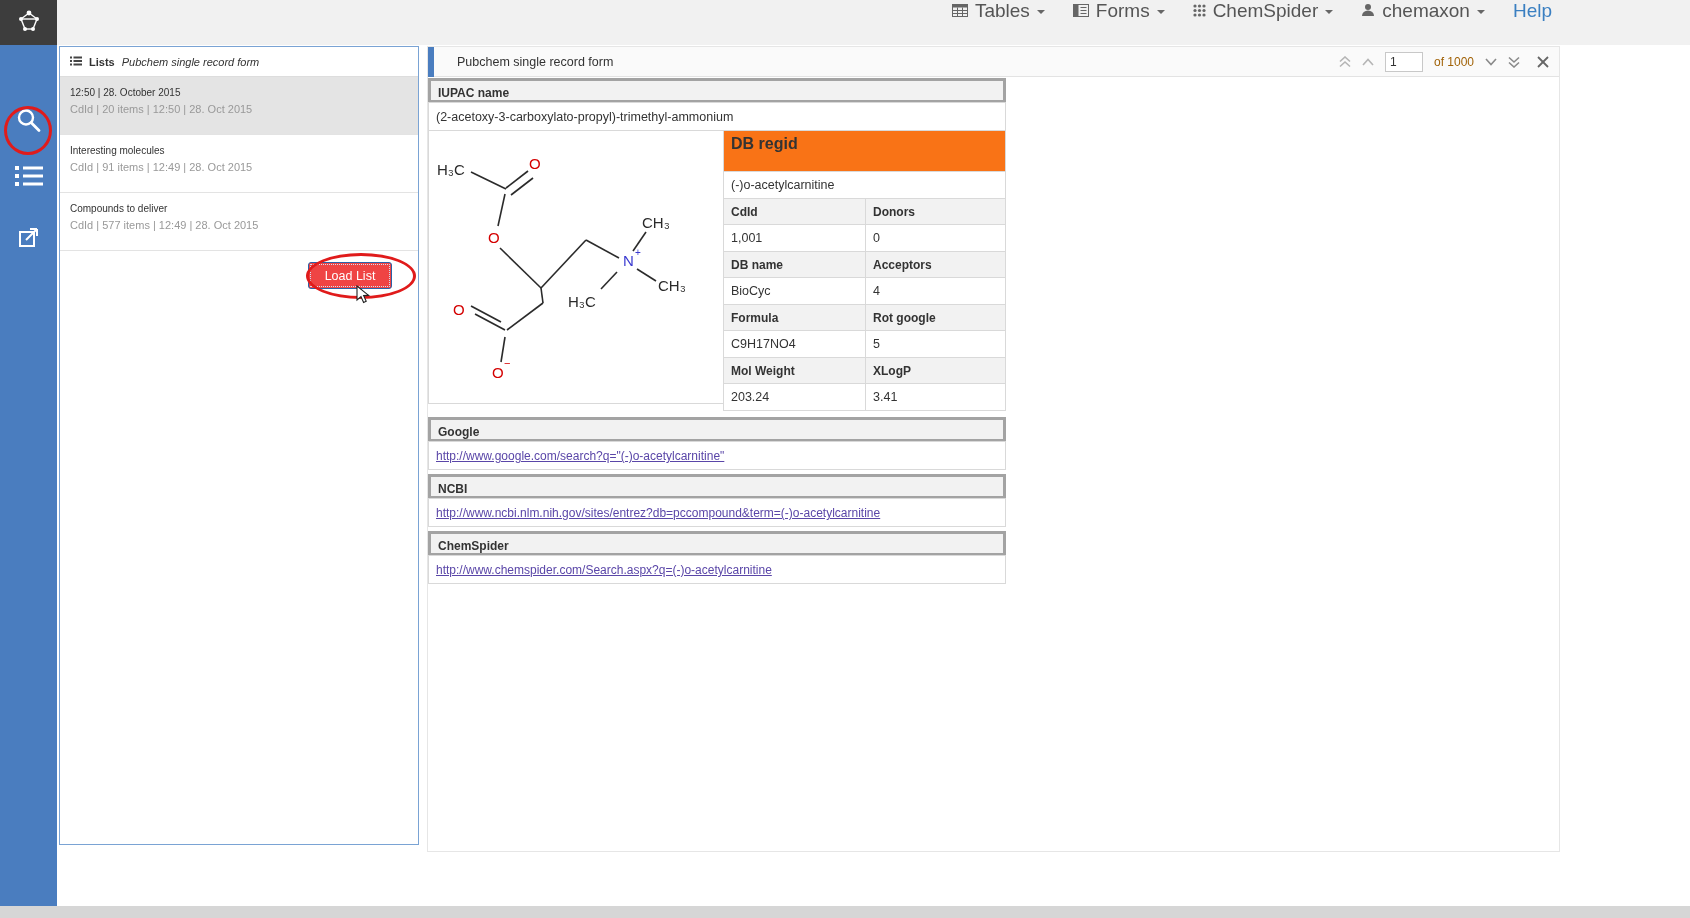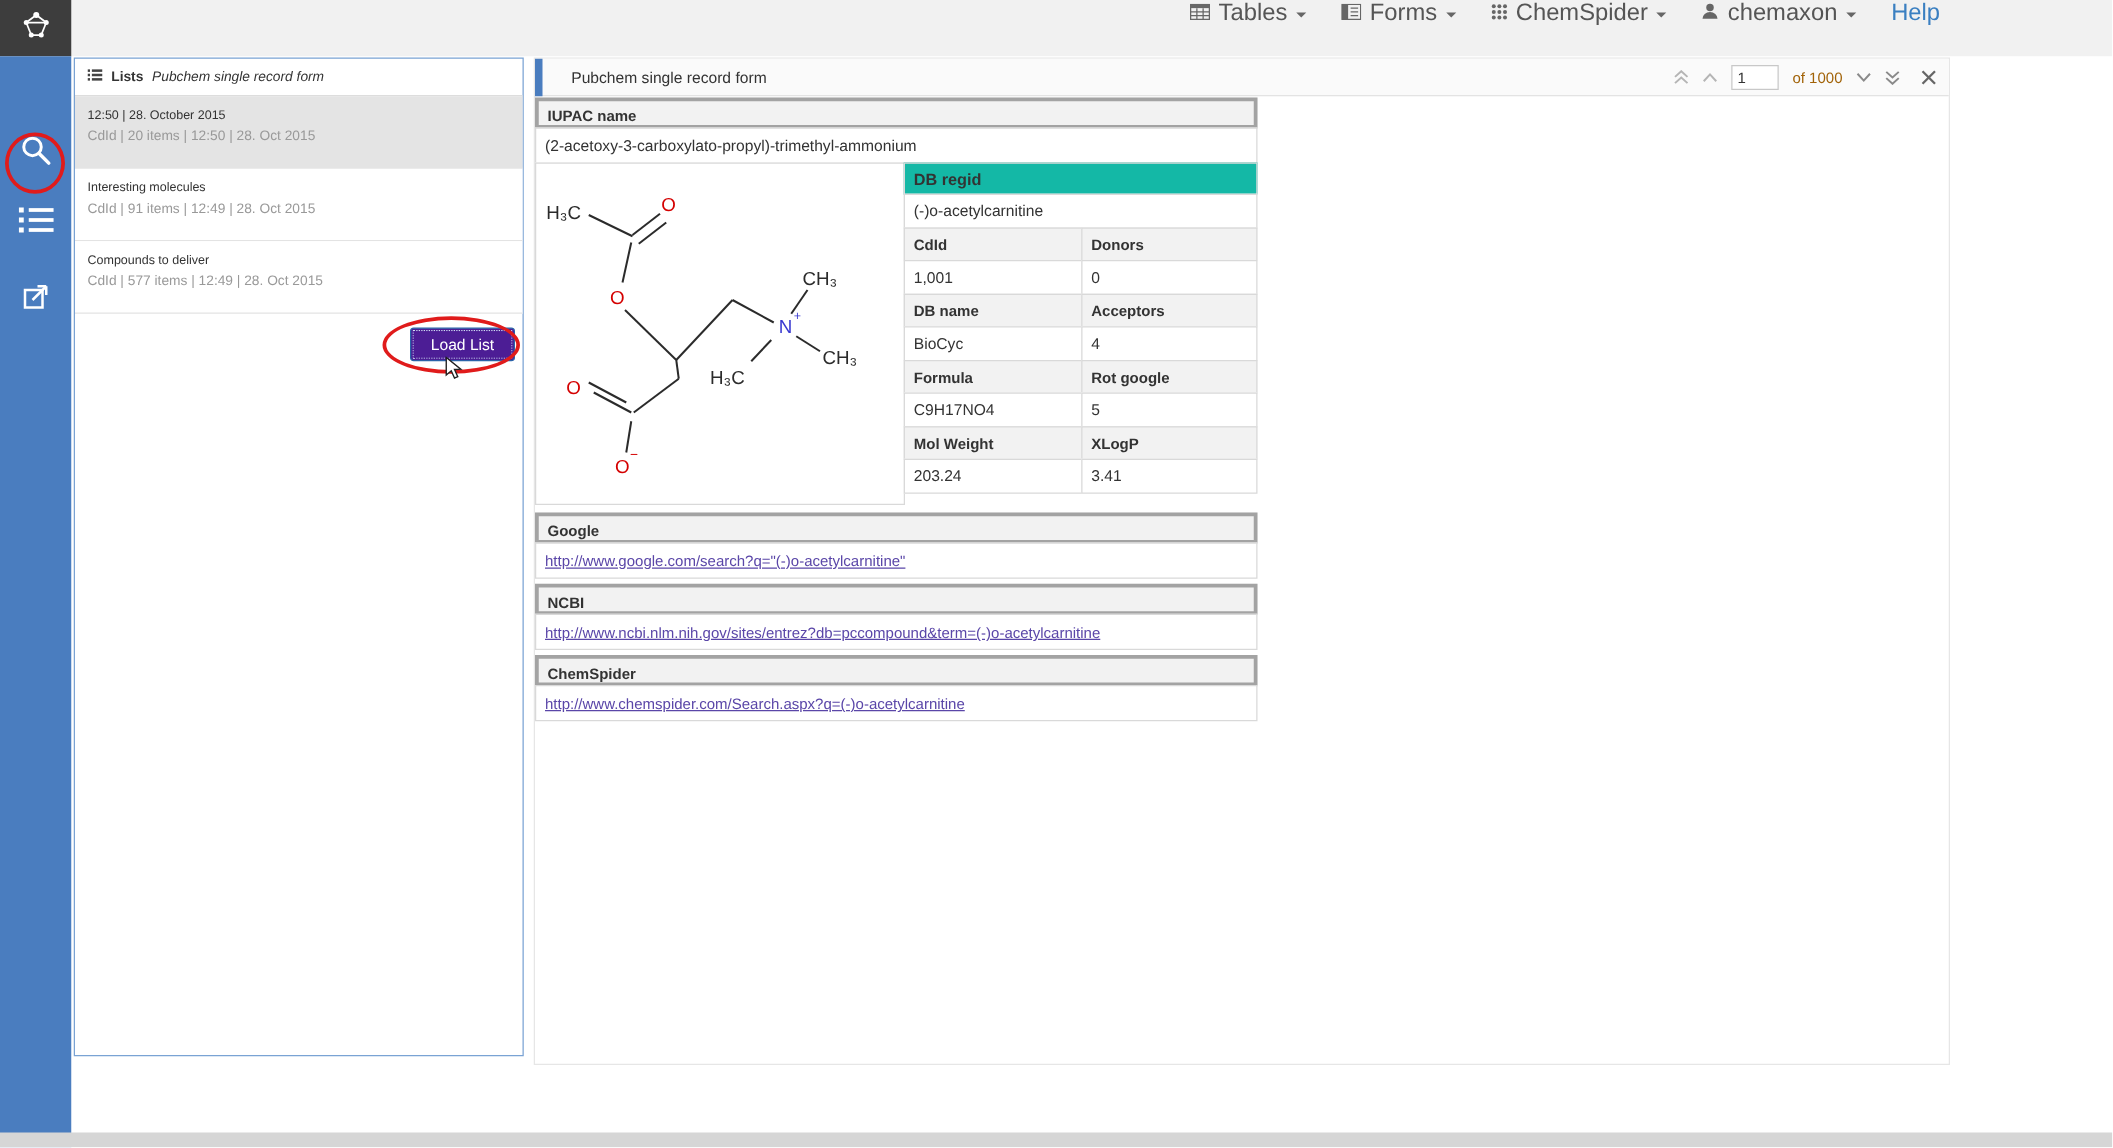--- a/index.html
+++ b/index.html
@@ -28,21 +28,21 @@
   .lists-panel { position:absolute; left:59px; top:46px; width:360px; height:799px; background:#fff;
                  border:1px solid #7aa3d4; }
   .lp-header { height:30px; border-bottom:1px solid #ddd; display:flex; align-items:center; gap:7px;
                padding:0 10px; font-size:11px; color:#333; }
   .lp-title { font-weight:bold; }
   .lp-subtitle { font-style:italic; }
   .list-item { height:58px; padding:10px 10px 0; border-bottom:1px solid #e3e3e3; cursor:pointer; background:#fff; }
   .list-item.selected { background:#e4e4e4; }
   .li-title { font-size:10px; color:#333; }
   .li-meta { font-size:11px; color:#999; margin-top:5px; }
-  .load-btn { position:absolute; left:268px; top:215px; width:84px; height:27px; background:#4c1d95;
+  .load-btn { position:absolute; left:248px; top:215px; width:84px; height:27px; background:#ef4444;
               border:1px solid #2a62a8; border-radius:3px; color:#fff; font-size:12.5px;
               font-family:"Liberation Sans", sans-serif; cursor:pointer;
               outline:1px dotted #cfe0f4; outline-offset:-3px; }
   .cursor-glyph { position:absolute; left:296px; top:238px; z-index:31; pointer-events:none; }
 
   
   .main-panel { position:absolute; left:427px; top:46px; width:1133px; height:806px; background:#fff;
                 border:1px solid #e6e6e6; }
   .mp-header { position:relative; height:30px; background:#fafafa; border-bottom:1px solid #e3e3e3; }
   .mp-accent { position:absolute; left:0; top:0; width:6px; height:30px; background:#4a7dbf; }
@@ -56,22 +56,22 @@
 
   
   .form-content { position:absolute; left:0; top:31px; width:578px; }
   .row-head { height:25px; line-height:24px; background:#f2f2f2; border:3px solid #a3a3a3;
               padding-left:7px; font-size:12px; font-weight:bold; color:#333; }
   .row-val { height:29px; line-height:28px; background:#fff; border:1px solid #d9d9d9; margin-top:-1px;
              padding-left:7px; font-size:12.5px; color:#333; }
   .two-col { display:flex; margin-top:-1px; }
   .mol-box { width:296px; height:274px; border:1px solid #d9d9d9; background:#fff; }
   .right-table { width:283px; margin-left:-1px; display:flex; flex-direction:column; }
-  .rt-full-head { height:26px; line-height:25px; background:#14b8a6; border:1px solid #d9d9d9;
-                  padding-left:7px; font-size:13px; font-weight:bold; color:#333; }
+  .rt-full-head { height:42px; line-height:25px; background:#f97316; border:1px solid #d9d9d9;
+                  padding-left:7px; font-size:16px; font-weight:bold; color:#333; }
   .rt-full-val { height:28px; line-height:27px; background:#fff; border:1px solid #d9d9d9; margin-top:-1px;
                  padding-left:7px; font-size:12.5px; color:#333; }
   .rt-pair { display:flex; margin-top:-1px; }
   .rt-cell { border:1px solid #d9d9d9; padding-left:7px; font-size:12.5px; color:#333; }
   .rt-cell.head { background:#f2f2f2; height:27px; line-height:26px; font-size:12px; font-weight:bold; }
   .rt-cell.val { background:#fff; height:28px; line-height:27px; }
   .rt-cell.l { width:143px; }
   .rt-cell.r { width:141px; margin-left:-1px; }
   .sect-gap { height:6px; }
   .sect-gap-s { height:4px; }

